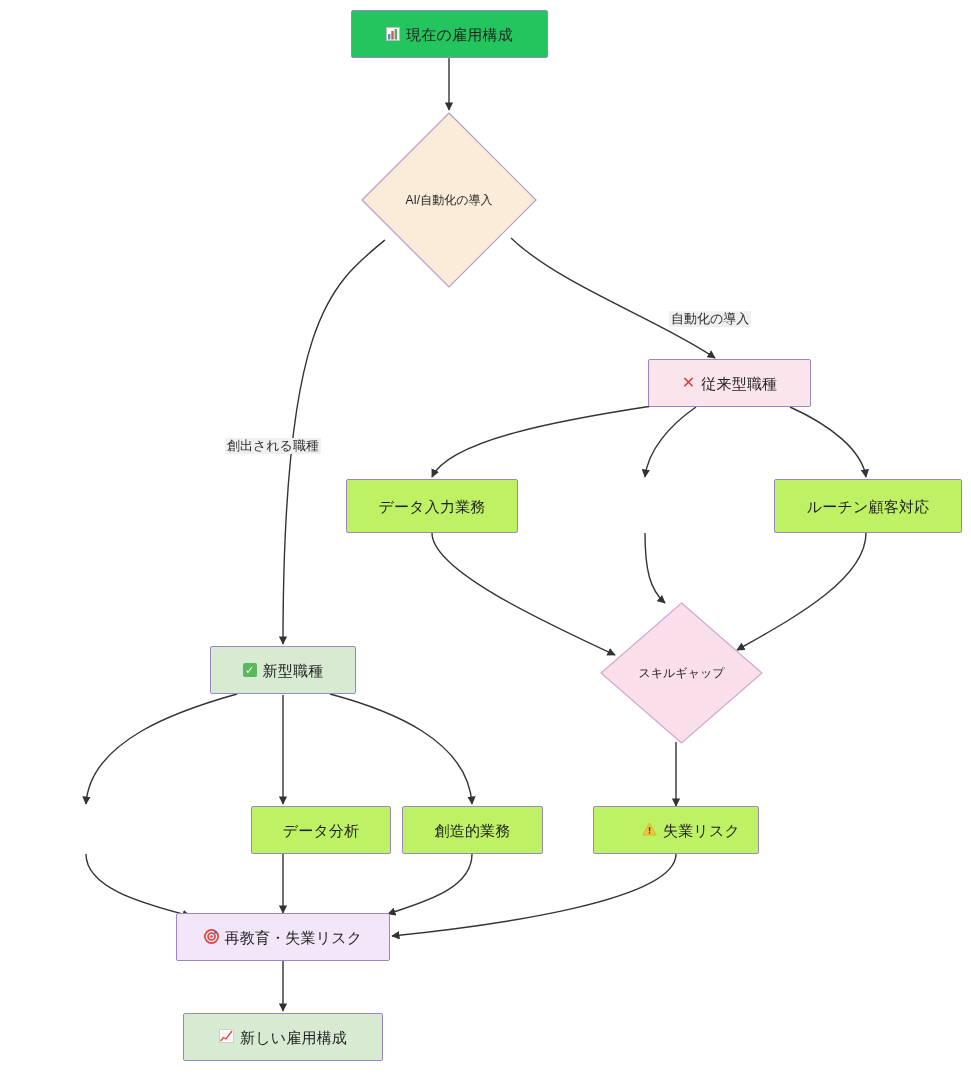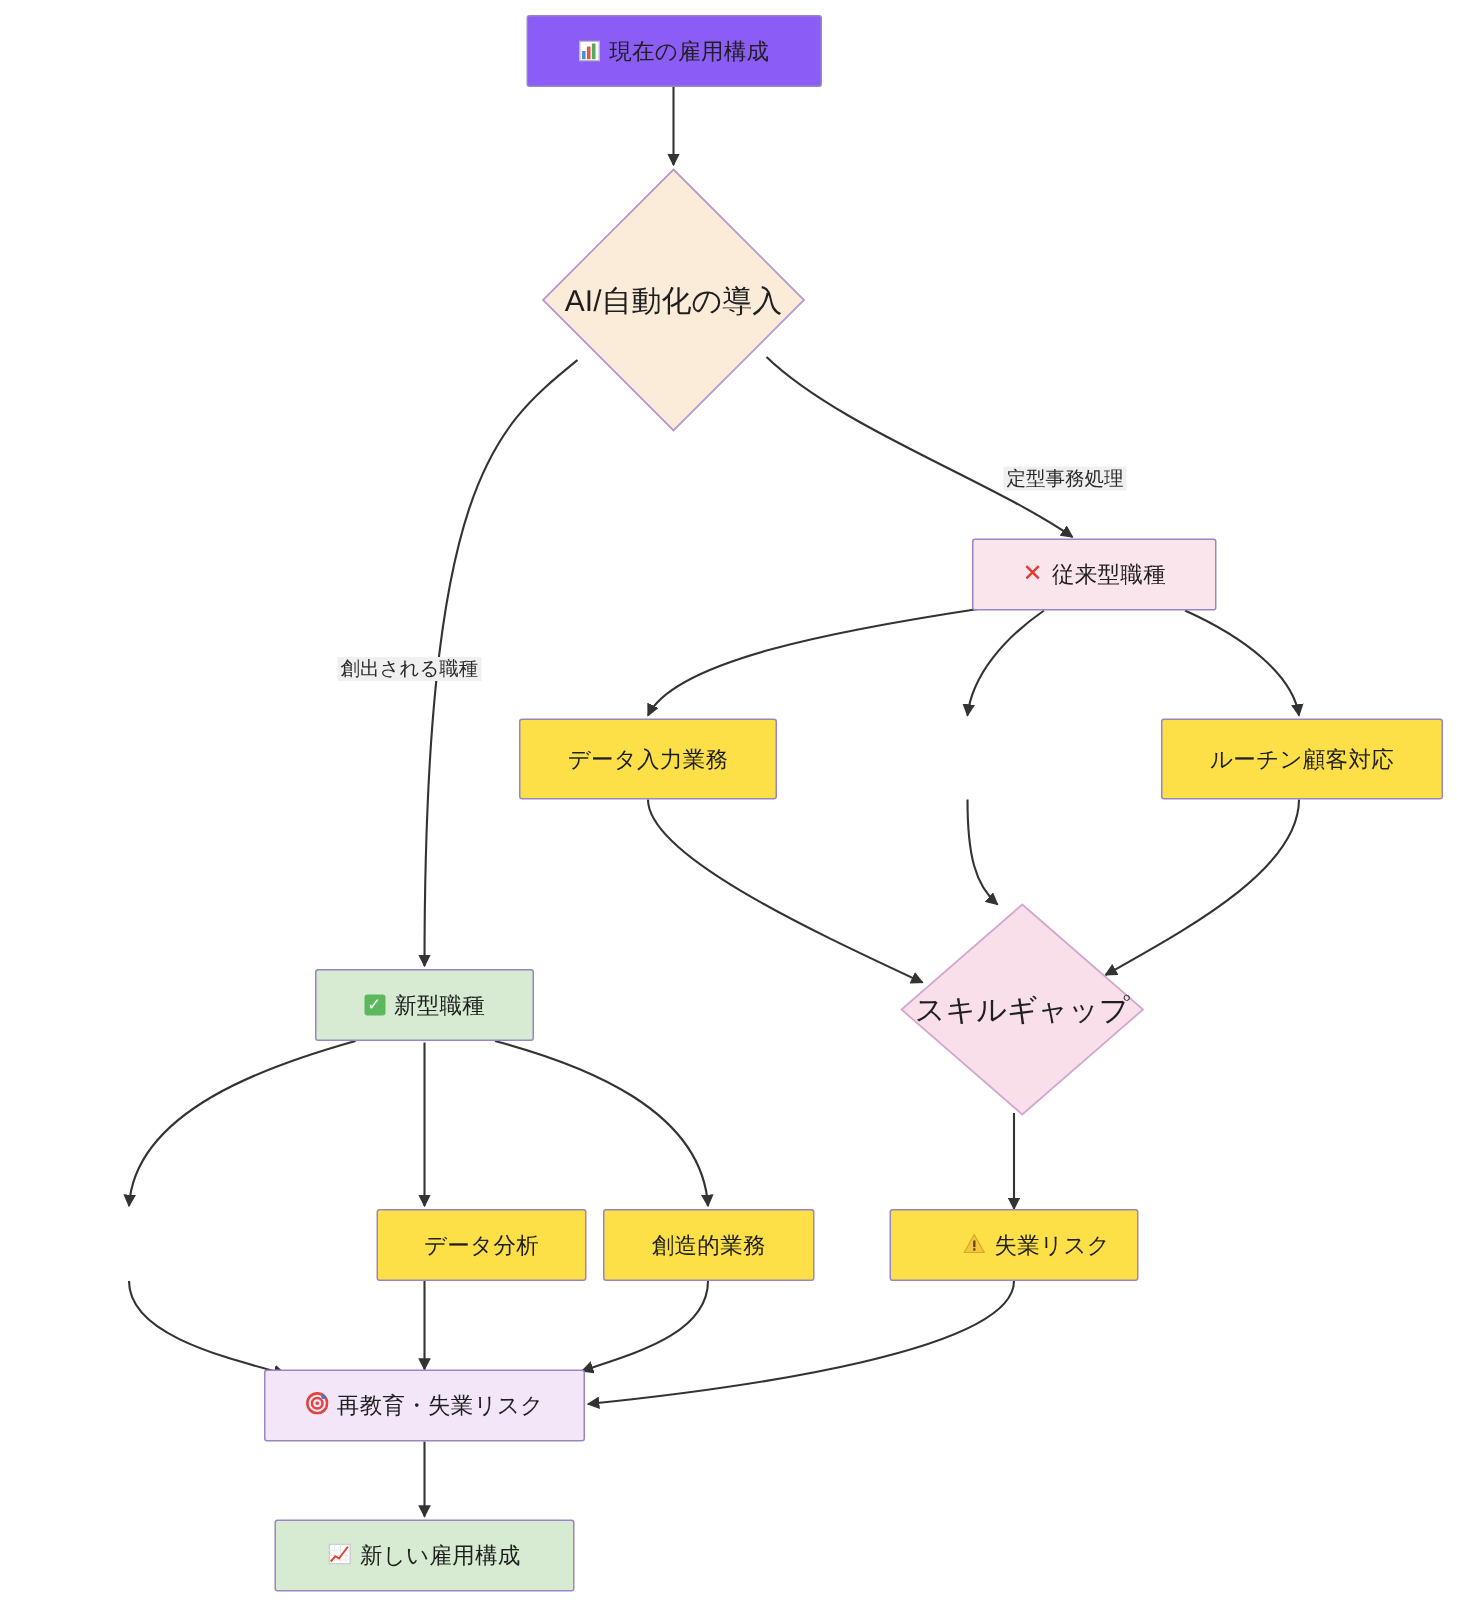--- a/index.html
+++ b/index.html
@@ -16,31 +16,31 @@
     box-sizing:border-box;
     display:flex;align-items:center;justify-content:center;
     border:1px solid #9a86c4;
     border-radius:2px;
     font-size:15px;
     color:#1f1f1f;
     line-height:1;
     white-space:nowrap;
     letter-spacing:.2px;
   }
-  .n-default{background:#fde047;}
-  .n-blue{background:#8b5cf6;}
+  .n-default{background:#bef264;}
+  .n-blue{background:#22c55e;}
   .n-green{background:#d7ead2;}
   .n-red{background:#fbe5ec;}
   .n-purple{background:#f2e6f8;}
 
   
   .diamond{
     position:absolute;
     display:flex;align-items:center;justify-content:center;
-    font-size:20px;color:#1f1f1f;white-space:nowrap;
+    font-size:12px;color:#1f1f1f;white-space:nowrap;
   }
   .diamond .dshape{
     position:absolute;left:0;top:0;width:100%;height:100%;
   }
   .diamond .dlabel{position:relative;z-index:2;}
 
   .edge-label{
     position:absolute;
     font-size:13px;
     color:#2b2b2b;
@@ -120,21 +120,21 @@
     <span>現在の雇用構成</span>
   </div>
 
   <div class="diamond" style="left:361px;top:112px;width:176px;height:176px;">
     <svg class="dshape" viewBox="0 0 176 176" preserveAspectRatio="none">
       <polygon points="88,1 175,88 88,175 1,88" fill="#fbecd9" stroke="#b79ad0" stroke-width="1.2"></polygon>
     </svg>
     <span class="dlabel">AI/自動化の導入</span>
   </div>
 
-  <div class="edge-label" style="left:669px;top:311px;">定型事務処理</div>
+  <div class="edge-label" style="left:669px;top:311px;">自動化の導入</div>
   <div class="edge-label" style="left:225px;top:438px;">創出される職種</div>
 
   <div class="node n-red" style="left:648px;top:359px;width:163px;height:48px;">
     <span class="ico-x">✕</span>
     <span>従来型職種</span>
   </div>
 
   <div class="node n-default" style="left:346px;top:479px;width:172px;height:54px;">
     <span>データ入力業務</span>
   </div>

